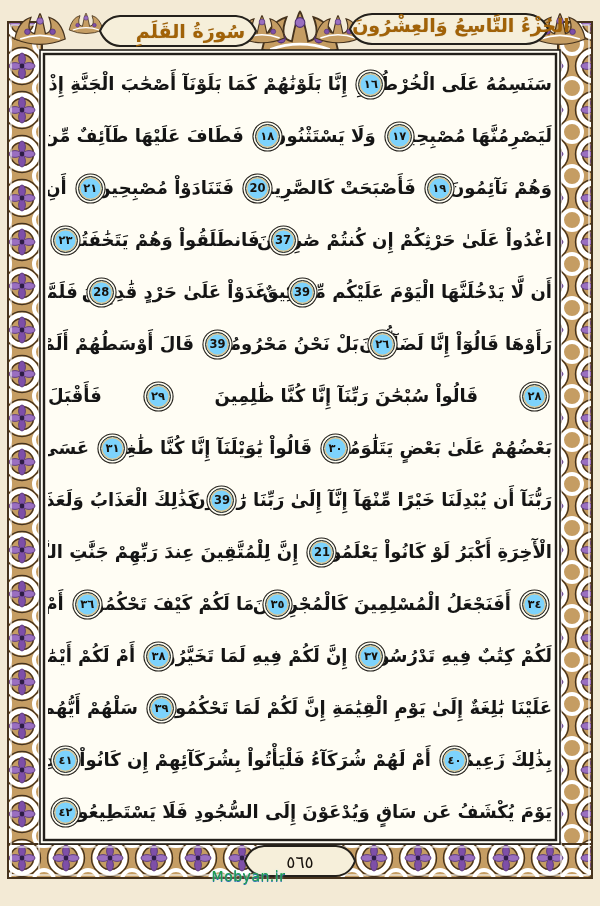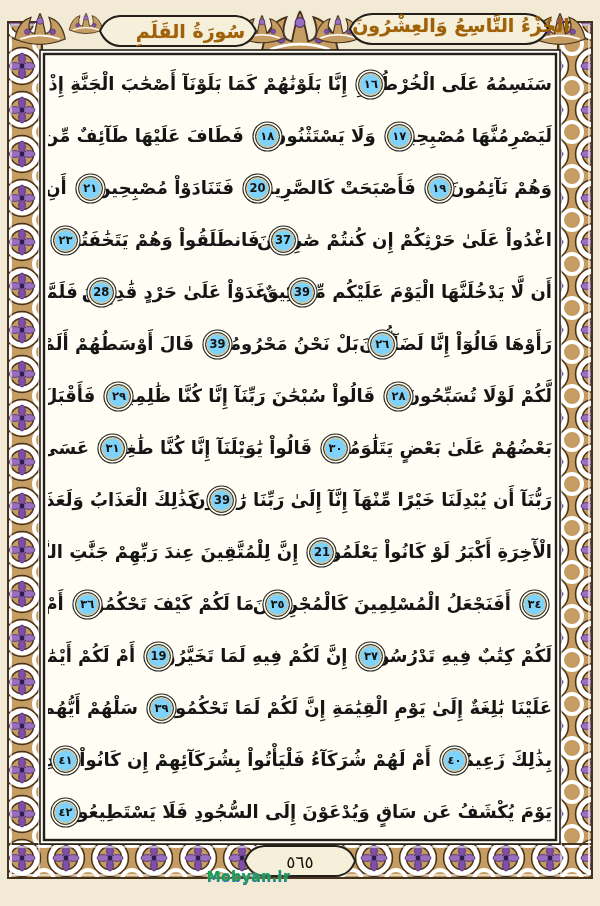--- a/index.html
+++ b/index.html
@@ -42,21 +42,21 @@
   }
 
   
   .page-number{
     position:absolute;left:250px;top:849px;width:100px;height:26px;z-index:2;
     display:flex;align-items:center;justify-content:center;
     font-size:17px;font-weight:normal;color:#17120c;direction:rtl;
   }
   .watermark{
     position:absolute;left:0;top:868px;width:497px;z-index:3;
-    text-align:center;font-size:14px;font-weight:bold;color:#1f9e4c;
+    text-align:center;font-size:14px;font-weight:normal;color:#1f9e4c;
     text-shadow:0 1px 0 #2a6fb0,0 0 2px #bfe6ff;letter-spacing:.5px;
   }
 </style>
 </head>
 <body>
 
 <div class="page">
 
   <svg class="bg-svg" viewBox="0 0 600 906" aria-hidden="true">
     <defs>
@@ -162,21 +162,20 @@
         <span class="qtext">فَلَمَّا</span>
       </div>
       <div class="qline">
         <span class="qtext">رَأَوْهَا قَالُوٓاْ إِنَّا لَضَآلُّونَ</span>
         <span class="ayah">٢٦</span>
         <span class="qtext">بَلْ نَحْنُ مَحْرُومُونَ</span>
         <span class="ayah">39</span>
         <span class="qtext">قَالَ أَوْسَطُهُمْ أَلَمْ أَقُل</span>
       </div>
       <div class="qline">
-        <span class="qtext">لَّكُمْ لَوْلَا تُسَبِّحُونَ</span>
         <span class="ayah">٢٨</span>
         <span class="qtext">قَالُواْ سُبْحَٰنَ رَبِّنَآ إِنَّا كُنَّا ظَٰلِمِينَ</span>
         <span class="ayah">٢٩</span>
         <span class="qtext">فَأَقْبَلَ</span>
       </div>
       <div class="qline">
         <span class="qtext">بَعْضُهُمْ عَلَىٰ بَعْضٍ يَتَلَٰوَمُونَ</span>
         <span class="ayah">٣٠</span>
         <span class="qtext">قَالُواْ يَٰوَيْلَنَآ إِنَّا كُنَّا طَٰغِينَ</span>
         <span class="ayah">٣١</span>
@@ -197,21 +196,21 @@
         <span class="qtext">أَفَنَجْعَلُ الْمُسْلِمِينَ كَالْمُجْرِمِينَ</span>
         <span class="ayah">٣٥</span>
         <span class="qtext">مَا لَكُمْ كَيْفَ تَحْكُمُونَ</span>
         <span class="ayah">٣٦</span>
         <span class="qtext">أَمْ</span>
       </div>
       <div class="qline">
         <span class="qtext">لَكُمْ كِتَٰبٌ فِيهِ تَدْرُسُونَ</span>
         <span class="ayah">٣٧</span>
         <span class="qtext">إِنَّ لَكُمْ فِيهِ لَمَا تَخَيَّرُونَ</span>
-        <span class="ayah">19</span>
+        <span class="ayah">٣٨</span>
         <span class="qtext">أَمْ لَكُمْ أَيْمَٰنٌ</span>
       </div>
       <div class="qline">
         <span class="qtext">عَلَيْنَا بَٰلِغَةٌ إِلَىٰ يَوْمِ الْقِيَٰمَةِ إِنَّ لَكُمْ لَمَا تَحْكُمُونَ</span>
         <span class="ayah">٣٩</span>
         <span class="qtext">سَلْهُمْ أَيُّهُم</span>
       </div>
       <div class="qline">
         <span class="qtext">بِذَٰلِكَ زَعِيمٌ</span>
         <span class="ayah">٤٠</span>

